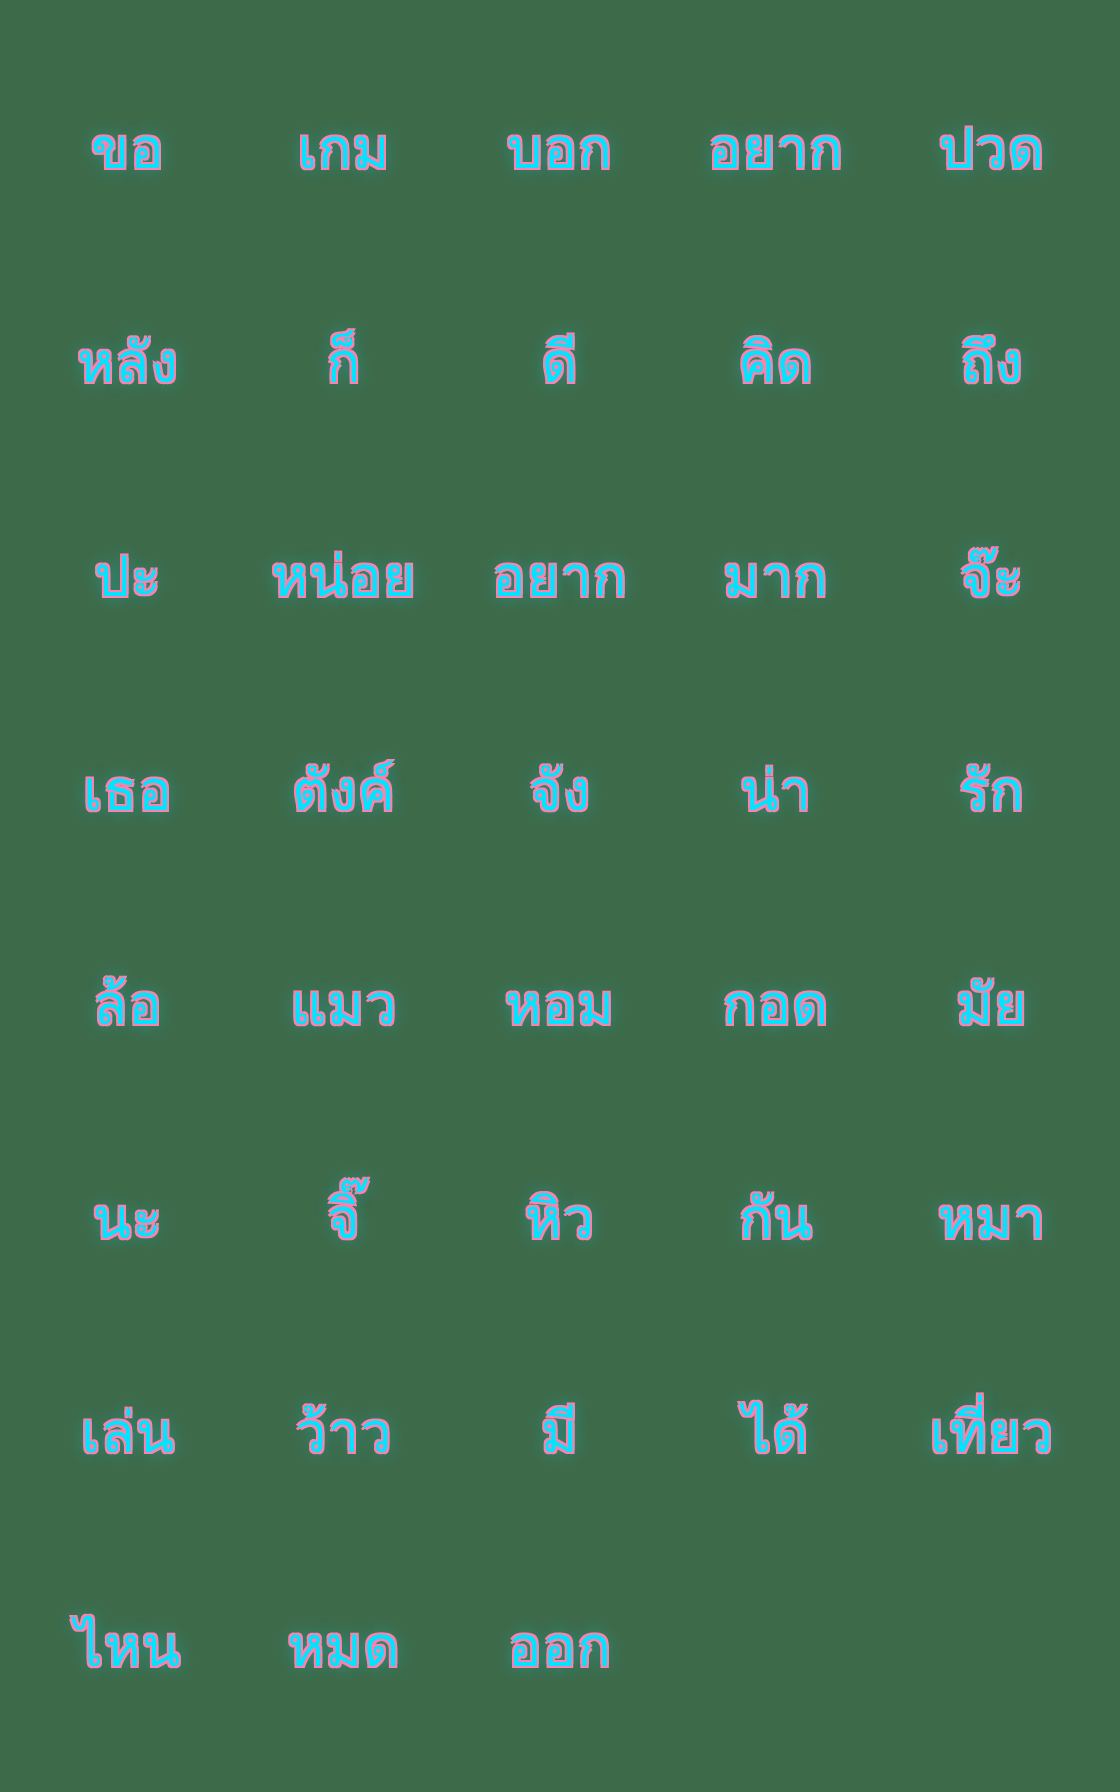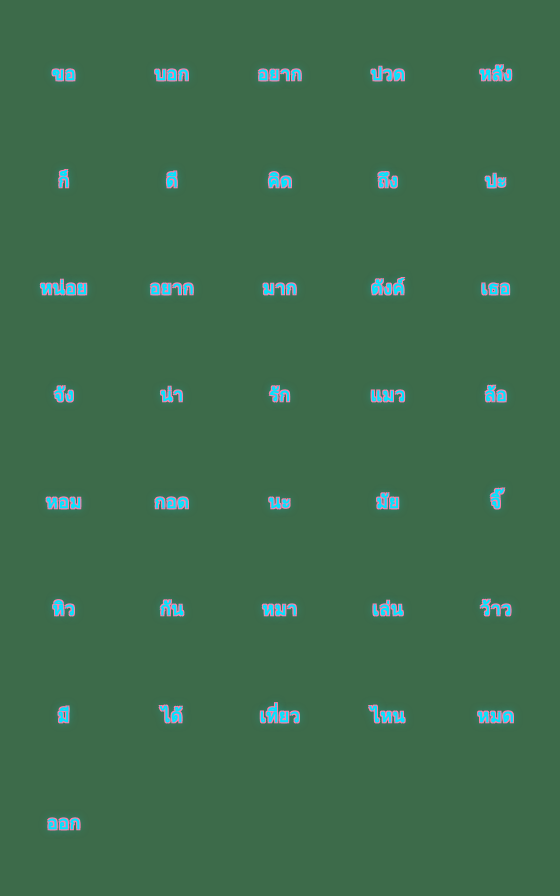--- a/index.html
+++ b/index.html
@@ -29,38 +29,41 @@
 
     .word-cell {
       display: flex;
       align-items: center;
       justify-content: center;
       padding: 5px;
     }
 
     .word-text {
       font-family: 'Arial', sans-serif;
-      font-size: 18px;
-      font-weight: bold;
+      font-size: 28px;
+      font-weight: normal;
       color: #00e5ff;
       text-shadow:
         -1px -1px 0 #ff80ab,
         1px -1px 0 #ff80ab,
         -1px 1px 0 #ff80ab,
         1px 1px 0 #ff80ab,
         0 0 8px rgba(0, 229, 255, 0.5);
       letter-spacing: 0.5px;
     }
   </style>
 </head>
 <body>
 
 <div class="grid-container">
 <div class="word-cell">
       <span class="word-text">ขอ</span>
+    </div>
+    <div class="word-cell">
+      <span class="word-text">เกม</span>
     </div>
     <div class="word-cell">
       <span class="word-text">บอก</span>
     </div>
     <div class="word-cell">
       <span class="word-text">อยาก</span>
     </div>
     <div class="word-cell">
       <span class="word-text">ปวด</span>
     </div>
@@ -85,51 +88,54 @@
     <div class="word-cell">
       <span class="word-text">หน่อย</span>
     </div>
     <div class="word-cell">
       <span class="word-text">อยาก</span>
     </div>
     <div class="word-cell">
       <span class="word-text">มาก</span>
     </div>
     <div class="word-cell">
-      <span class="word-text">ตังค์</span>
+      <span class="word-text">จ๊ะ</span>
     </div>
     <div class="word-cell">
       <span class="word-text">เธอ</span>
+    </div>
+    <div class="word-cell">
+      <span class="word-text">ตังค์</span>
     </div>
     <div class="word-cell">
       <span class="word-text">จัง</span>
     </div>
     <div class="word-cell">
       <span class="word-text">น่า</span>
     </div>
     <div class="word-cell">
       <span class="word-text">รัก</span>
     </div>
     <div class="word-cell">
-      <span class="word-text">แมว</span>
+      <span class="word-text">ล้อ</span>
     </div>
     <div class="word-cell">
-      <span class="word-text">ล้อ</span>
+      <span class="word-text">แมว</span>
     </div>
     <div class="word-cell">
       <span class="word-text">หอม</span>
     </div>
     <div class="word-cell">
       <span class="word-text">กอด</span>
     </div>
     <div class="word-cell">
-      <span class="word-text">นะ</span>
+      <span class="word-text">มัย</span>
     </div>
     <div class="word-cell">
-      <span class="word-text">มัย</span>
+      <span class="word-text">นะ</span>
     </div>
     <div class="word-cell">
       <span class="word-text">จิ๊</span>
     </div>
     <div class="word-cell">
       <span class="word-text">หิว</span>
     </div>
     <div class="word-cell">
       <span class="word-text">กัน</span>
     </div>

